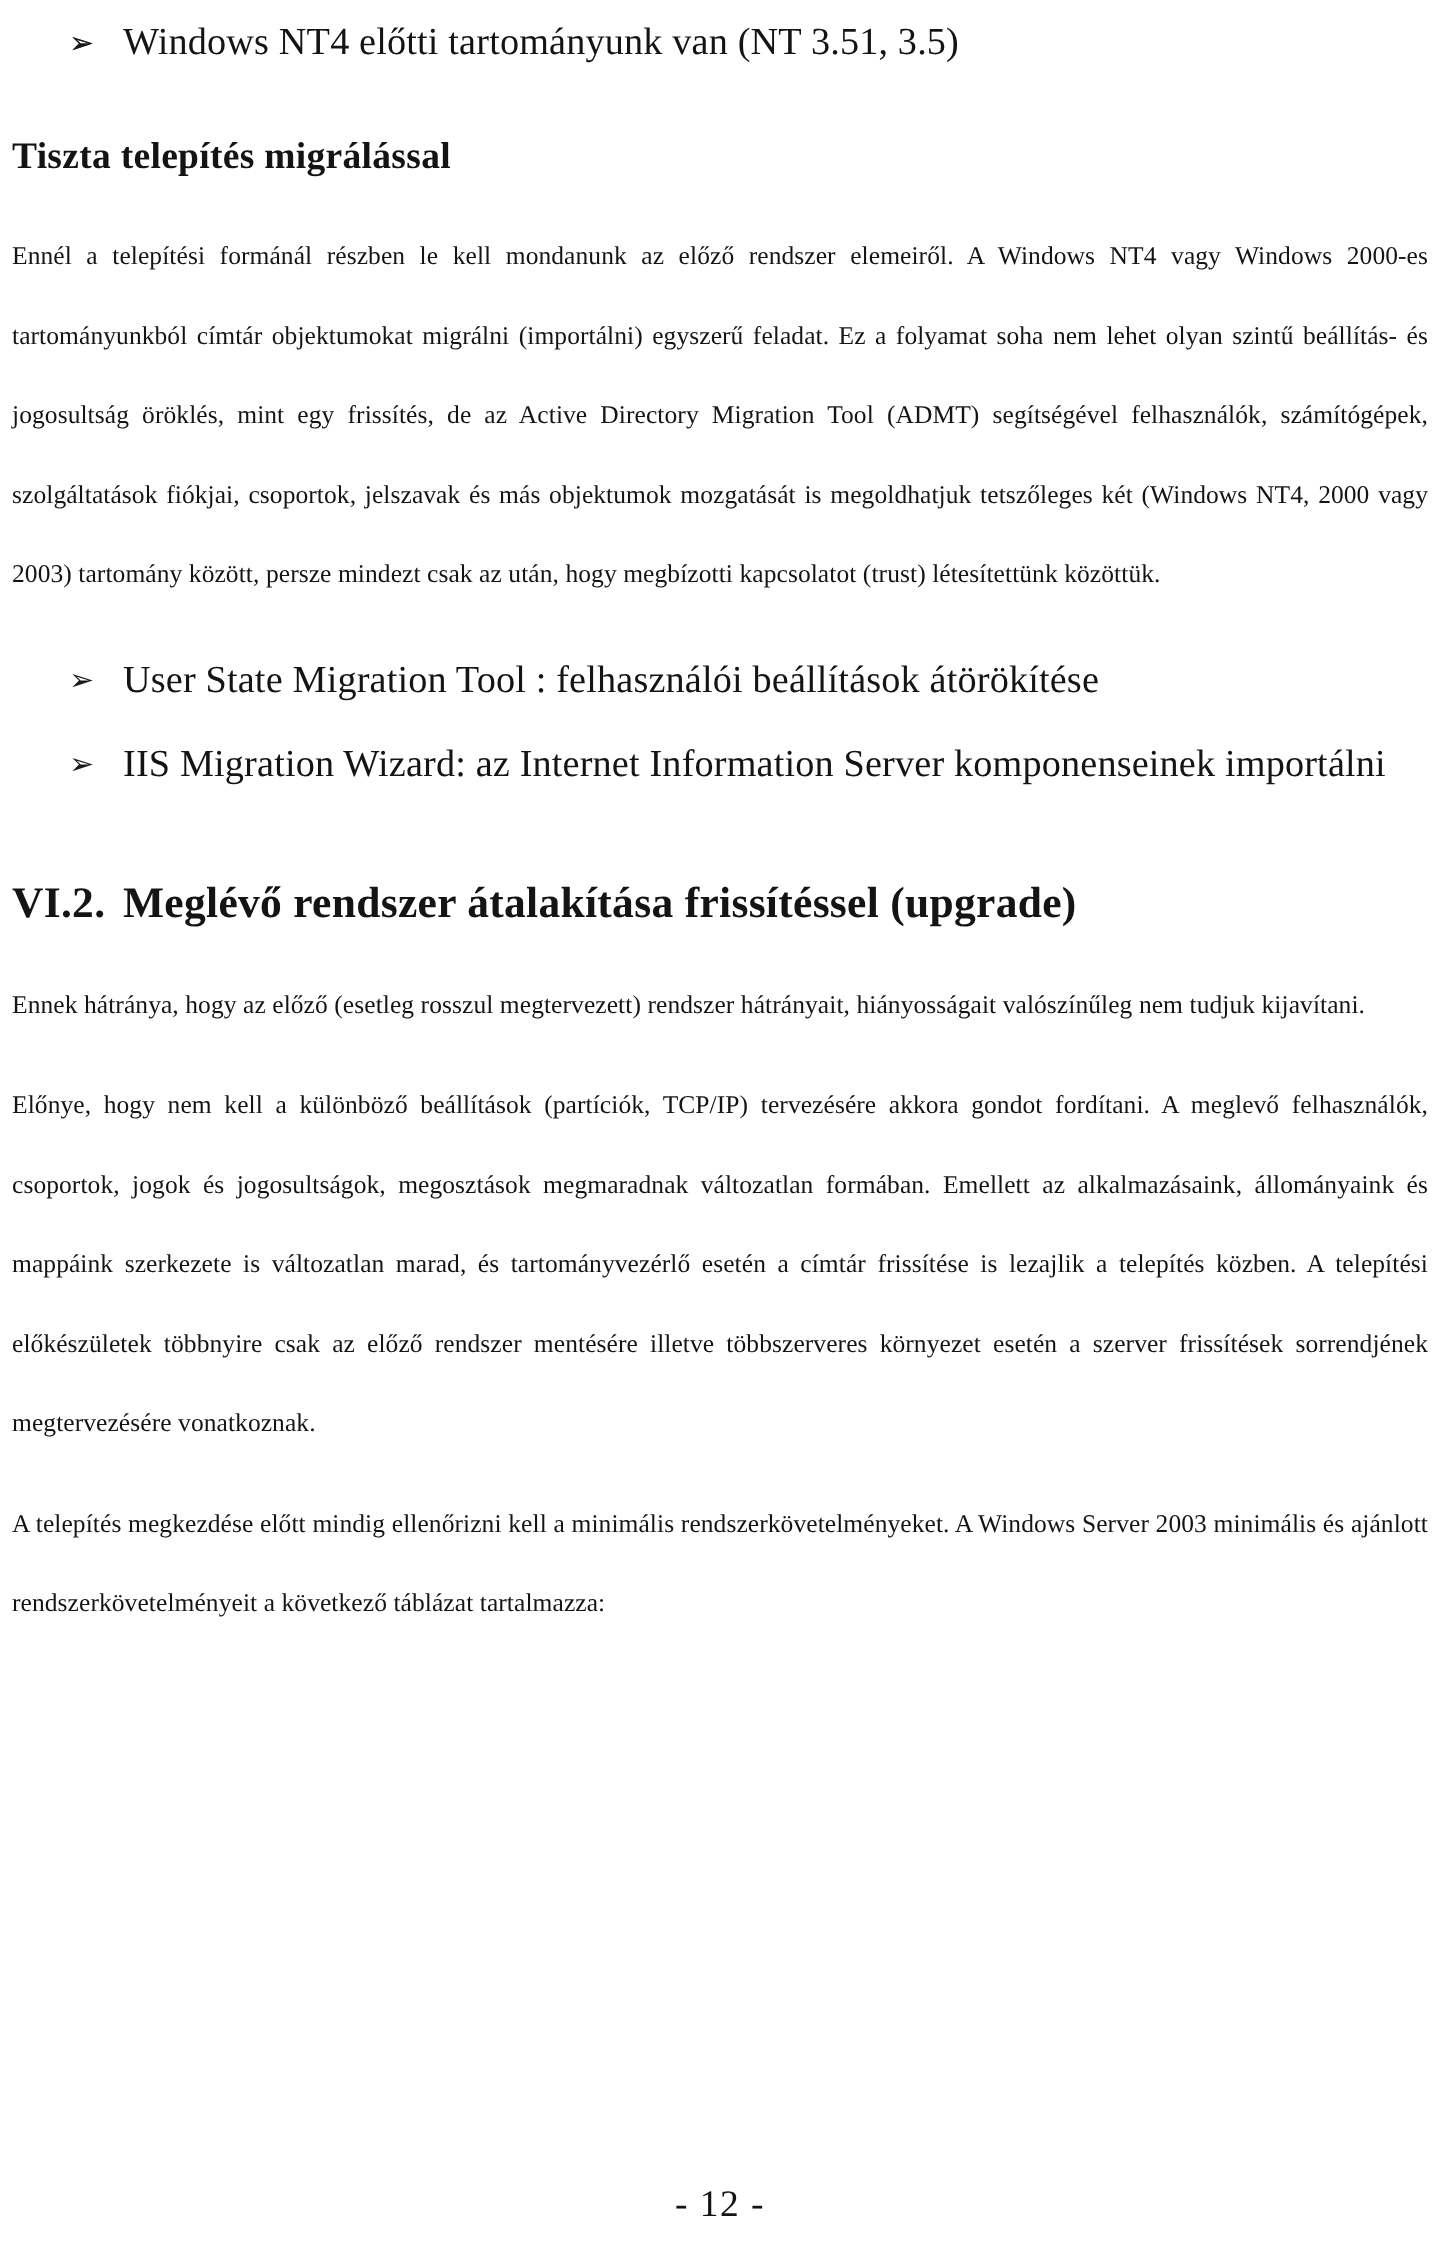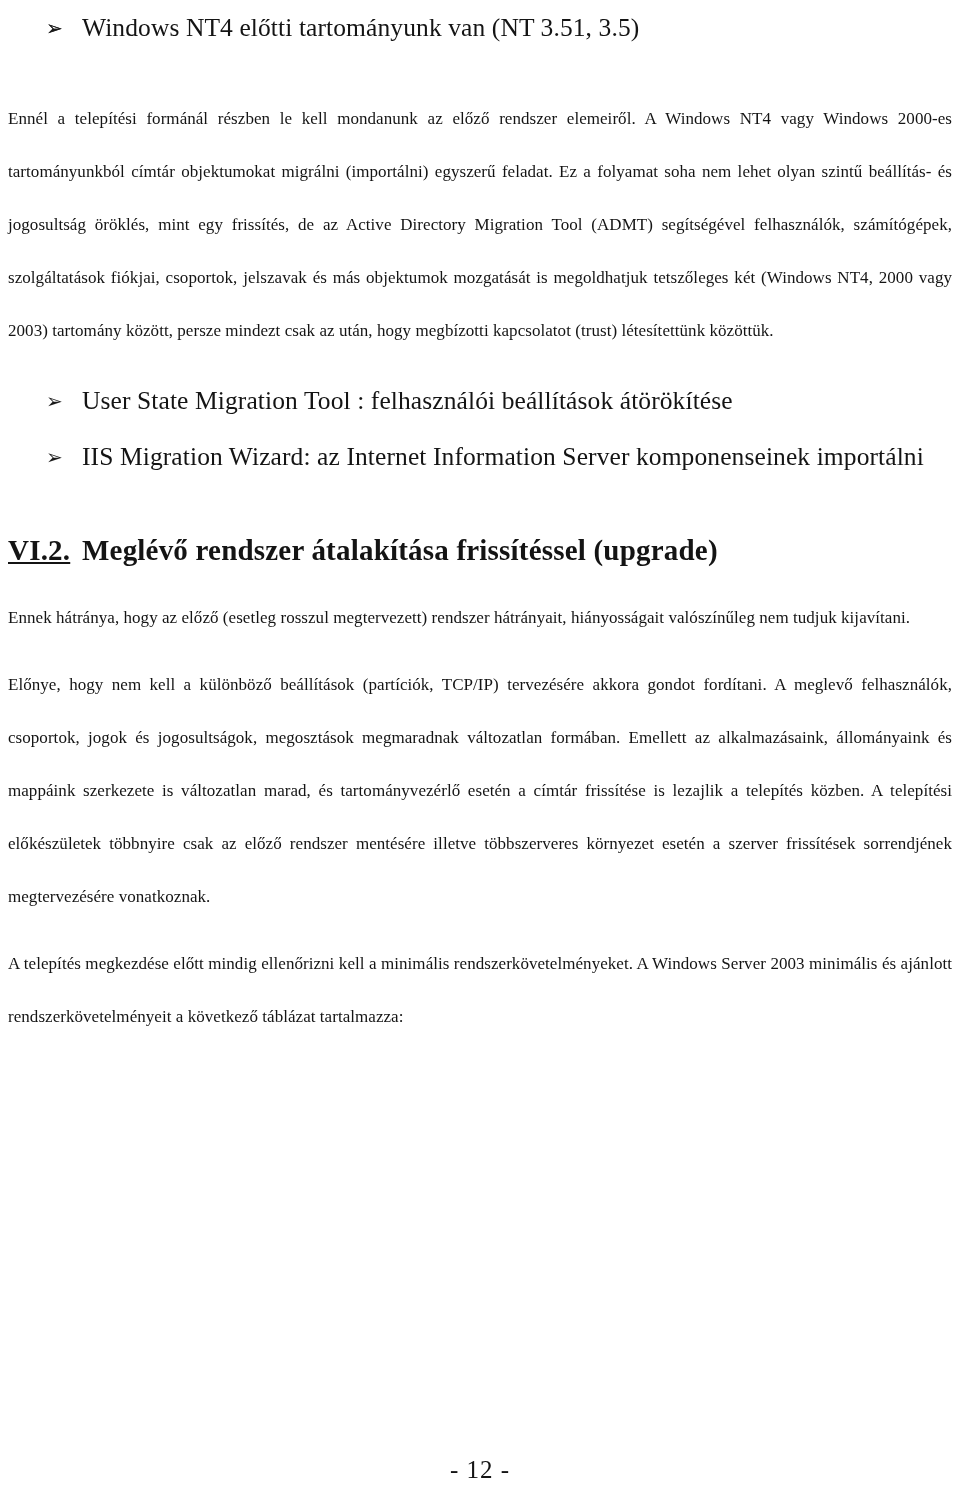--- a/index.html
+++ b/index.html
@@ -62,21 +62,20 @@
     font-size: 29px;
     font-weight: bold;
     line-height: 38px;
     margin: 0;
     letter-spacing: 0.2px;
     white-space: nowrap;
   }
   .section-heading .num {
     display: inline-block;
     min-width: 74px;
-    text-decoration: underline;
   }
 
   
   .para {
     font-size: 17px;
     line-height: 53px;
     text-align: justify;
     text-justify: inter-word;
     margin: 0;
     letter-spacing: 0.05px;
@@ -121,20 +120,21 @@
       <span class="bullet-glyph">➢</span>
     </li>
     <li class="bullet-item">
       <span class="bullet-glyph">➢</span>
       <span>Windows NT4 előtti tartományunk van (NT 3.51, 3.5)</span>
     </li>
   </ul>
 
   <div class="gap-sm"></div>
 
+  <h3 class="sub-heading">Tiszta telepítés migrálással</h3>
 
   <div class="gap-md"></div>
 
   <p class="para">Ennél a telepítési formánál részben le kell mondanunk az előző rendszer elemeiről. A Windows NT4 vagy Windows 2000-es tartományunkból címtár objektumokat migrálni (importálni) egyszerű feladat. Ez a folyamat soha nem lehet olyan szintű beállítás- és jogosultság öröklés, mint egy frissítés, de az Active Directory Migration Tool (ADMT) segítségével felhasználók, számítógépek, szolgáltatások fiókjai, csoportok, jelszavak és más objektumok mozgatását is megoldhatjuk tetszőleges két (Windows NT4, 2000 vagy 2003) tartomány között, persze mindezt csak az után, hogy megbízotti kapcsolatot (trust) létesítettünk közöttük.</p>
 
   <div class="gap-xs"></div>
 
 
   <div class="gap-xs"></div>
 

